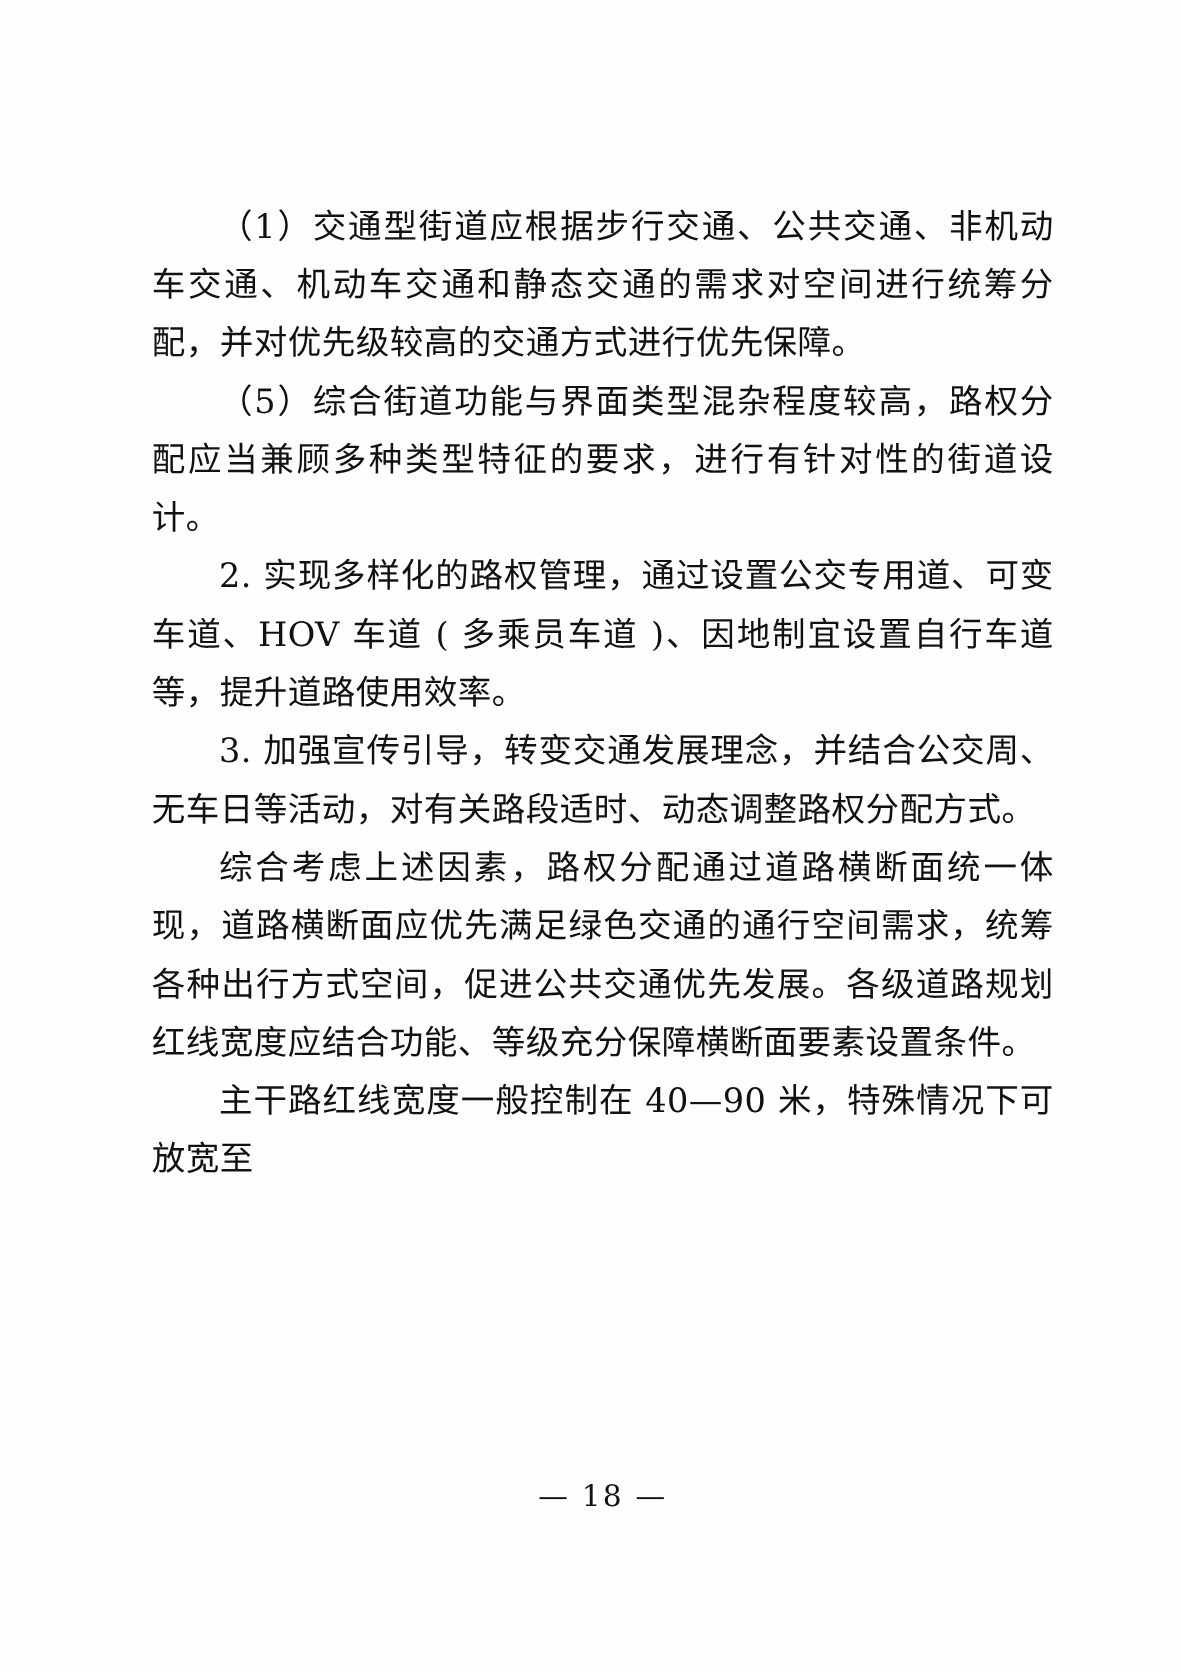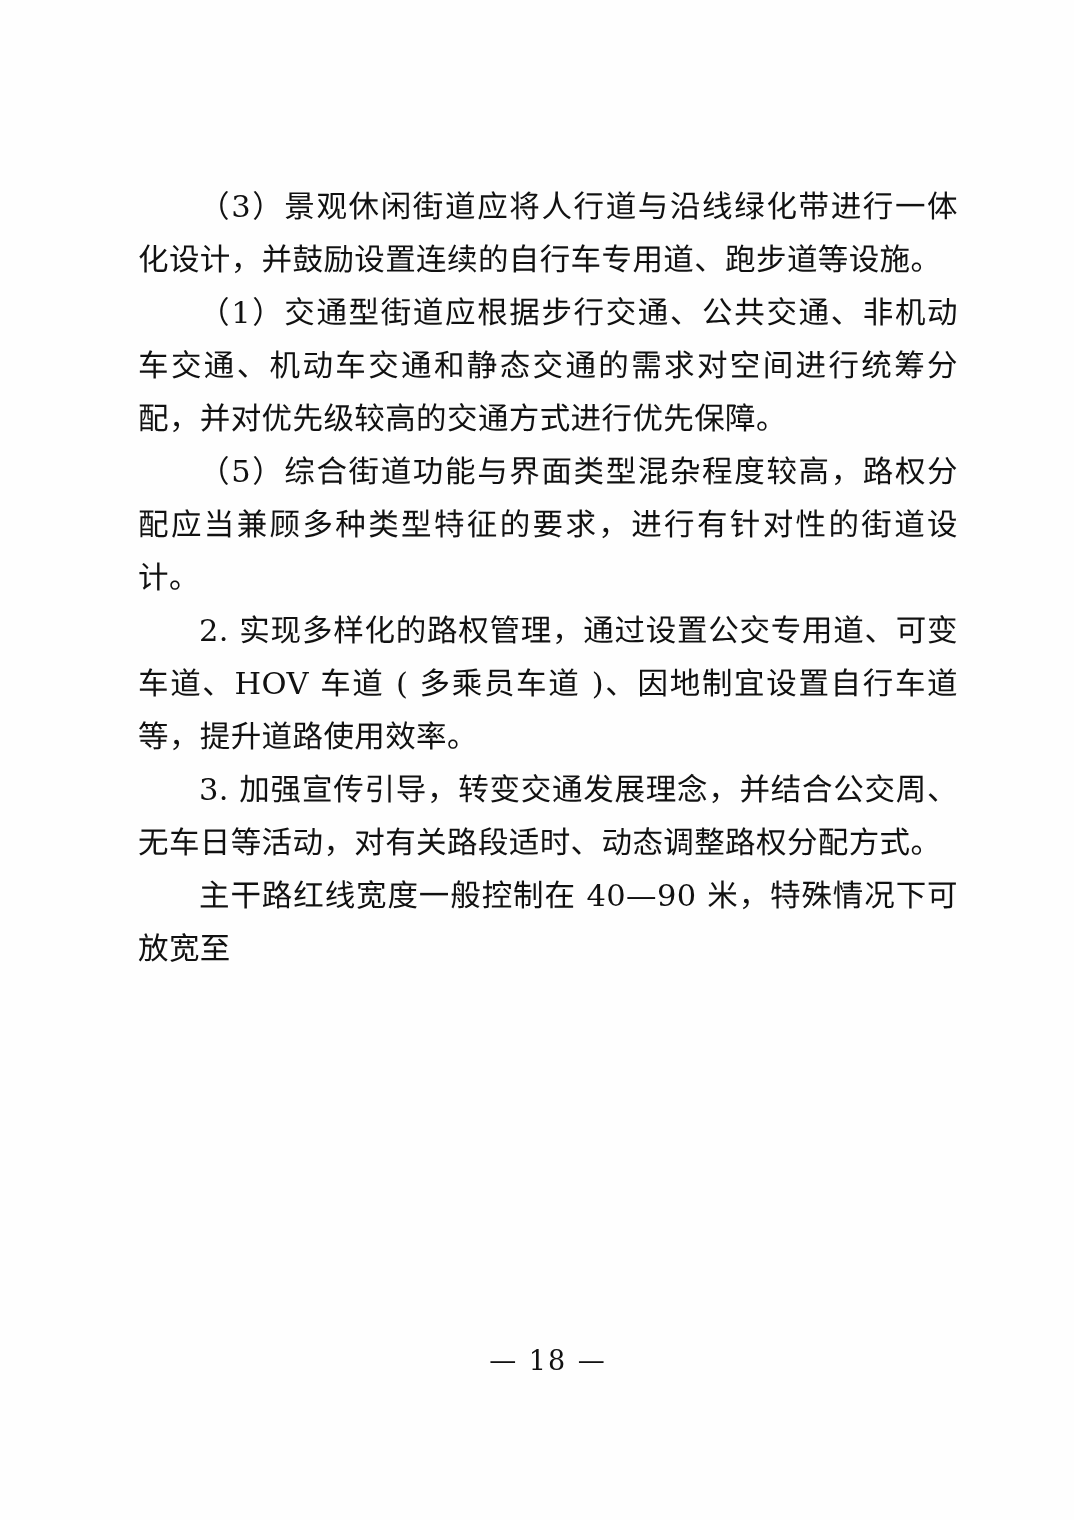--- a/index.html
+++ b/index.html
@@ -48,21 +48,21 @@
     font-size: 27px;
     letter-spacing: 2px;
     color: #111111;
   }
 </style>
 </head>
 <body>
 
 <div class="page">
   <div class="content">
-    <p class="para indent">（3）景观休闲街道应将人行道与沿线绿化带进行一体化设计，并鼓励设置连续的自行车专用道、跑步道等设施。</p>
     <p class="para indent">（1）交通型街道应根据步行交通、公共交通、非机动车交通、机动车交通和静态交通的需求对空间进行统筹分配，并对优先级较高的交通方式进行优先保障。</p>
     <p class="para indent">（5）综合街道功能与界面类型混杂程度较高，路权分配应当兼顾多种类型特征的要求，进行有针对性的街道设计。</p>
     <p class="para indent">2. 实现多样化的路权管理，通过设置公交专用道、可变车道、HOV 车道 ( 多乘员车道 )、因地制宜设置自行车道等，提升道路使用效率。</p>
     <p class="para indent">3. 加强宣传引导，转变交通发展理念，并结合公交周、无车日等活动，对有关路段适时、动态调整路权分配方式。</p>
+    <p class="para indent">综合考虑上述因素，路权分配通过道路横断面统一体现，道路横断面应优先满足绿色交通的通行空间需求，统筹各种出行方式空间，促进公共交通优先发展。各级道路规划红线宽度应结合功能、等级充分保障横断面要素设置条件。</p>
     <p class="para indent">主干路红线宽度一般控制在 40—90 米，特殊情况下可放宽至</p>
   </div>
   <div class="footer">—  18  —</div>
 </div>
 
 </body></html>

